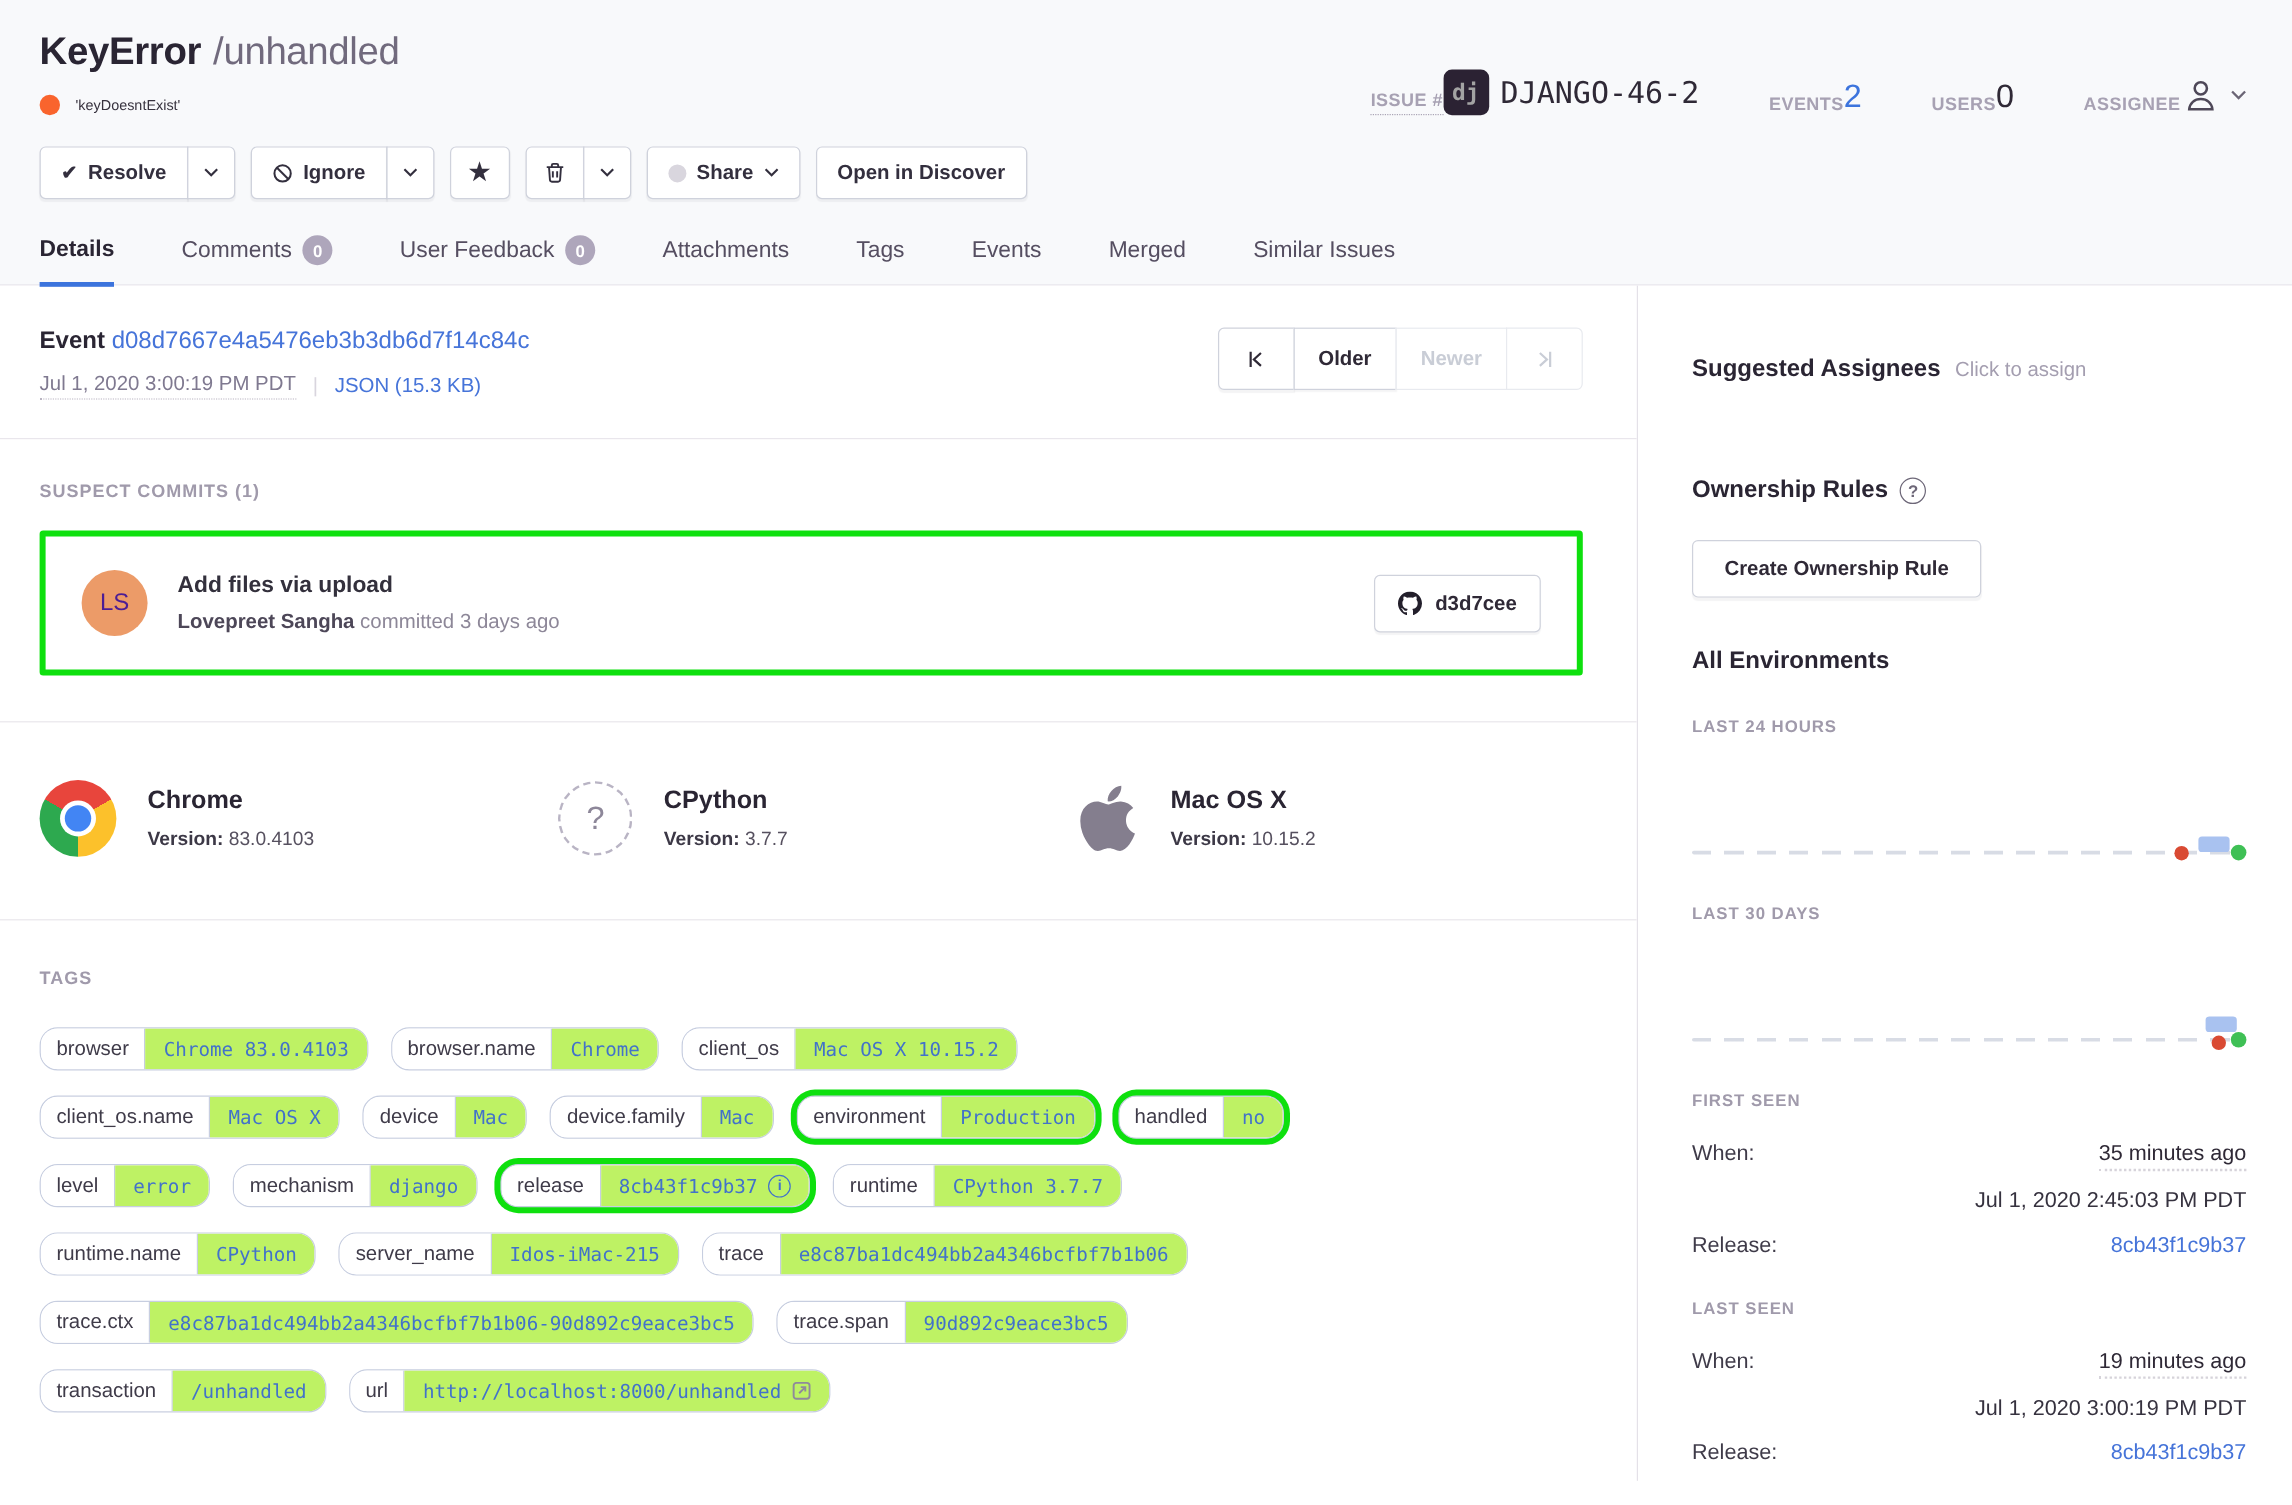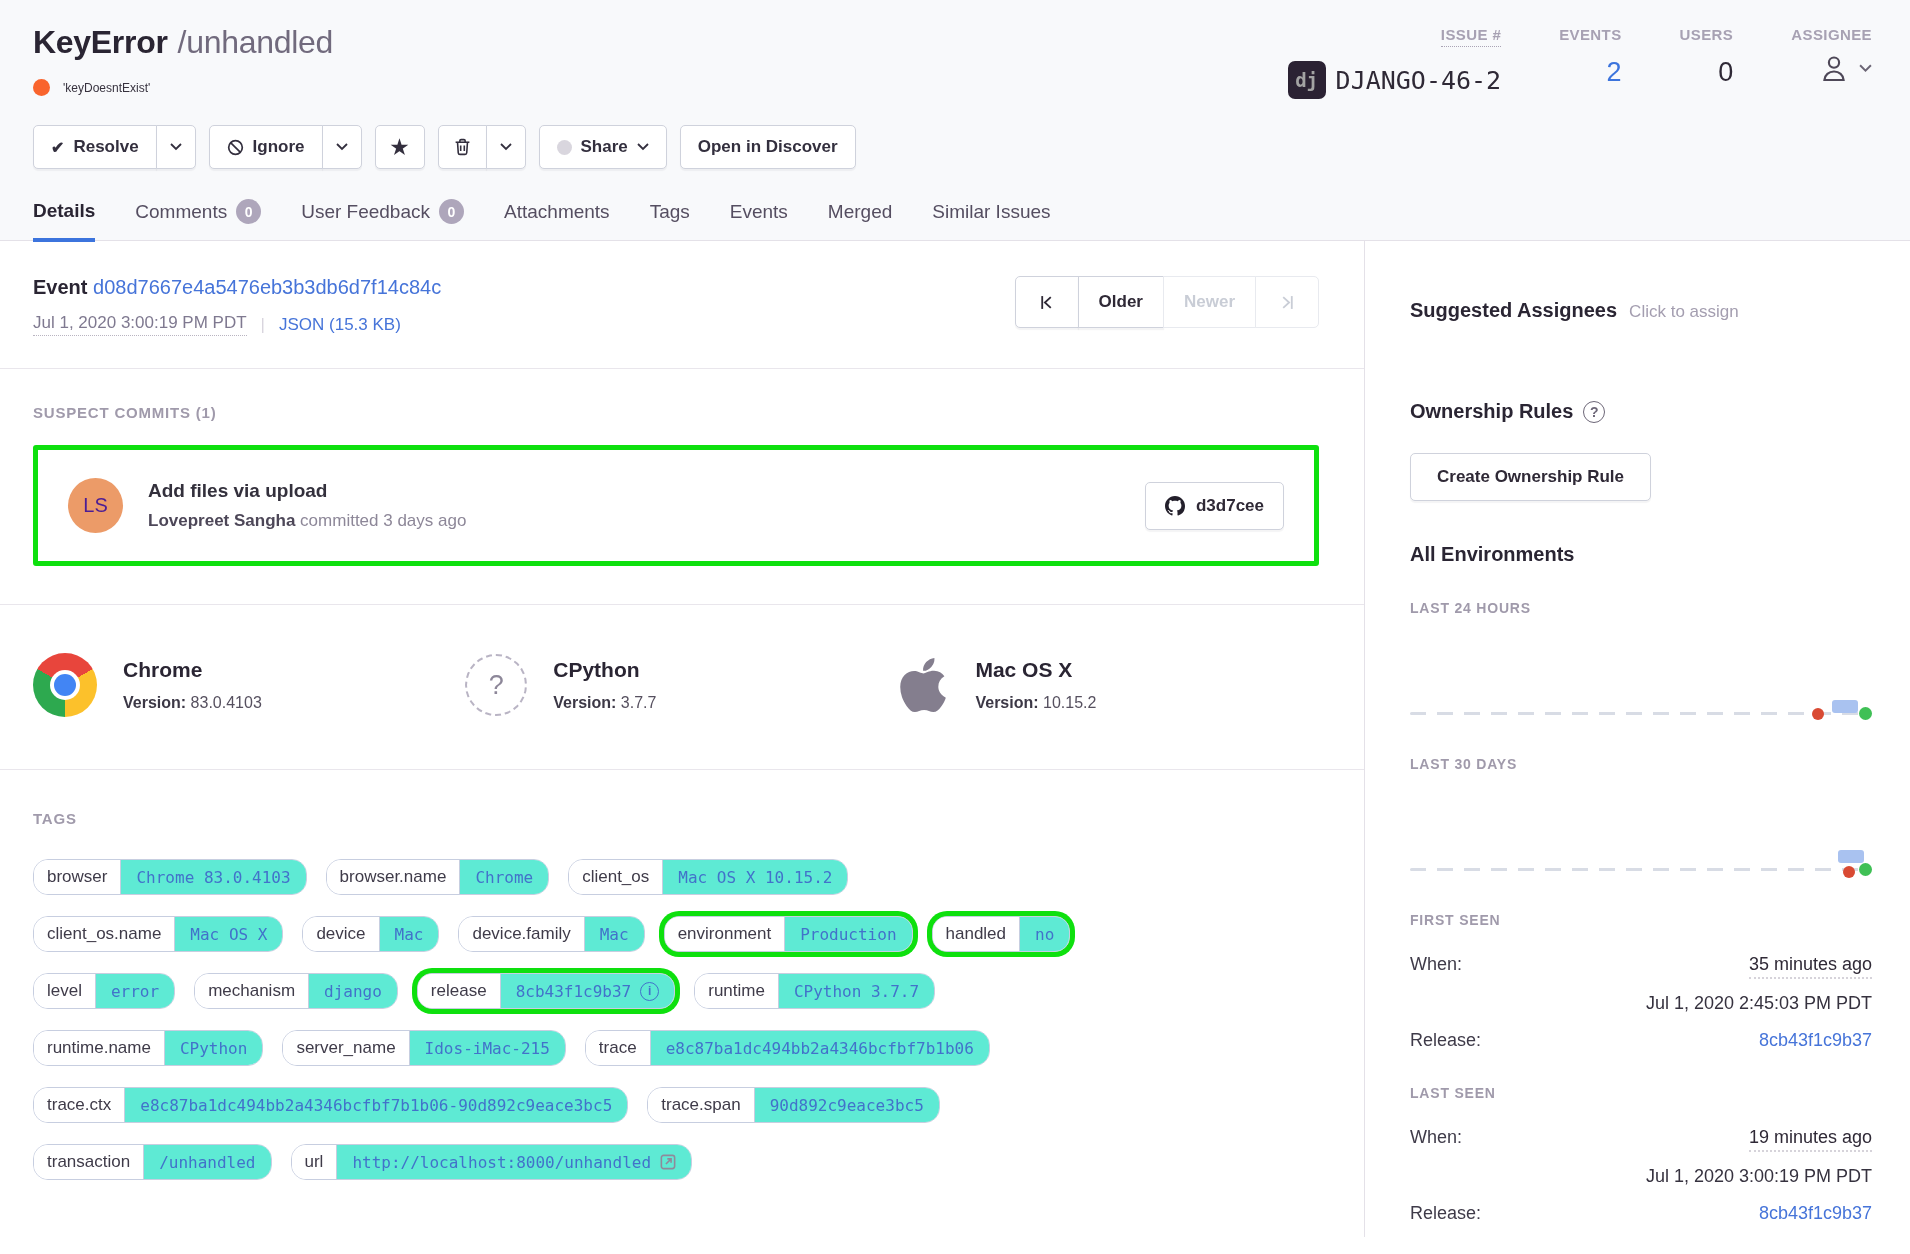--- a/index.html
+++ b/index.html
@@ -8,21 +8,21 @@
 
   
   .issue-header { background:#f8f9fb; padding:0; }
   .header-top { display:flex; justify-content:space-between; padding:24px 38px 0 33px; }
   .page-title { font-size:32px; font-weight:700; color:#2a2533; letter-spacing:-0.3px; }
   .page-title .subtitle { font-weight:400; color:#716a7d; margin-left:10px; }
   .issue-message { display:flex; align-items:center; margin-top:18px; font-size:12px; color:#37323e; }
   .level-dot { width:17px; height:17px; border-radius:50%; background:#f9642d; margin-right:13px; flex:0 0 auto; }
 
   .stats { display:flex; gap:58px; padding-top:2px; }
-  .stat { display:flex; flex-direction:column; align-items:flex-end; }
+  .stat { display:flex; align-items:flex-end; }
   .stat-label { font-size:15px; font-weight:700; color:#a7a1b3; letter-spacing:.4px; }
   .stat-label.dotted { border-bottom:1px dotted #aaa4b5; padding-bottom:3px; }
   .stat-value { margin-top:14px; font-size:27px; color:#2f2936; display:flex; align-items:center; gap:10px; }
   .stat-value.mono { font-family:"DejaVu Sans Mono", monospace; font-size:25px; }
   .stat-value.blue { color:#3c74dd; }
   .dj-badge { width:38px; height:38px; border-radius:7px; background:#2b2233; color:#a3a3a3;
     display:flex; align-items:center; justify-content:center; font-weight:700; font-size:19px;
     font-family:"DejaVu Sans Mono", monospace; }
   .assignee-value { margin-top:8px; display:flex; align-items:center; gap:8px; color:#4e4858; }
 
@@ -35,21 +35,21 @@
   .btn-group .btn:first-child { border-radius:5px 0 0 5px; }
   .btn-group .btn:last-child { border-radius:0 5px 5px 0; margin-left:-1px; }
   .btn.caret { padding:0 13px; }
   .btn.icon-only { padding:0 15px; }
   .icon-check { font-size:16px; }
   .icon-star { font-size:20px; line-height:1; }
   .ban-icon, .trash-icon, .chev { display:inline-flex; }
   .share-dot { width:15px; height:15px; border-radius:50%; background:#d9d6de; }
 
   
-  .tabs { display:flex; gap:40px; padding:30px 33px 0 33px; border-bottom:1px solid #e4e1e8; }
+  .tabs { display:flex; gap:56px; padding:30px 33px 0 33px; border-bottom:1px solid #e4e1e8; }
   .tab { font-size:19px; color:#554e61; padding-bottom:16px; display:flex; align-items:center; gap:9px; cursor:pointer; }
   .tab.active { color:#2a2533; font-weight:700; border-bottom:4px solid #3c74dd; margin-bottom:-2px; }
   .tab-badge { background:#aea6bb; color:#fff; font-size:14px; font-weight:700; min-width:25px; height:25px;
     border-radius:13px; display:inline-flex; align-items:center; justify-content:center; padding:0 7px; }
 
   
   .content { display:flex; background:#fff; height:996px; }
   .main { flex:1 1 auto; width:1365px; border-right:1px solid #e4e1e8; overflow:hidden; }
   .sidebar { width:545px; flex:0 0 545px; padding:58px 38px 0 45px; overflow:hidden; }
 
@@ -102,21 +102,21 @@
   .unknown-icon { width:62px; height:62px; border-radius:50%; border:2px dashed #b9b4c4; flex:0 0 auto;
     display:flex; align-items:center; justify-content:center; font-size:27px; color:#8d8799; }
   .apple-icon { flex:0 0 auto; display:flex; }
 
   
   .tags-section { padding:40px 33px 0 33px; position:relative; }
   .tag-rows { margin-top:32px; }
   .tag-row { display:flex; gap:19px; margin-bottom:21px; align-items:center; }
   .pill { display:inline-flex; border:1px solid #c7cee0; border-radius:15px; background:#fff; overflow:hidden; }
   .pill-key { padding:7px 13px; font-size:17px; color:#3f3b49; background:#fff; border-right:1px solid #c7cee0; white-space:nowrap; }
-  .pill-val { padding:7px 15px; font-size:16px; color:#4272ca; background:#5eead4;
+  .pill-val { padding:7px 15px; font-size:16px; color:#4272ca; background:#bef264;
     font-family:"DejaVu Sans Mono", monospace; white-space:nowrap; display:inline-flex; align-items:center; gap:9px; cursor:pointer; }
   .pill.hl { box-shadow:0 0 0 5px #0ee00e; }
   .info-icon { width:19px; height:19px; border:1.5px solid #4272ca; border-radius:50%; color:#4272ca;
     font-size:12px; font-weight:700; display:inline-flex; align-items:center; justify-content:center;
     font-family:"Liberation Sans", sans-serif; font-style:normal; }
   .ext-icon { display:inline-flex; color:#8f8a9b; }
 
   
   .sb-row-title { display:flex; align-items:baseline; gap:12px; }
   .sb-h { font-size:20px; font-weight:700; color:#2a2533; }

